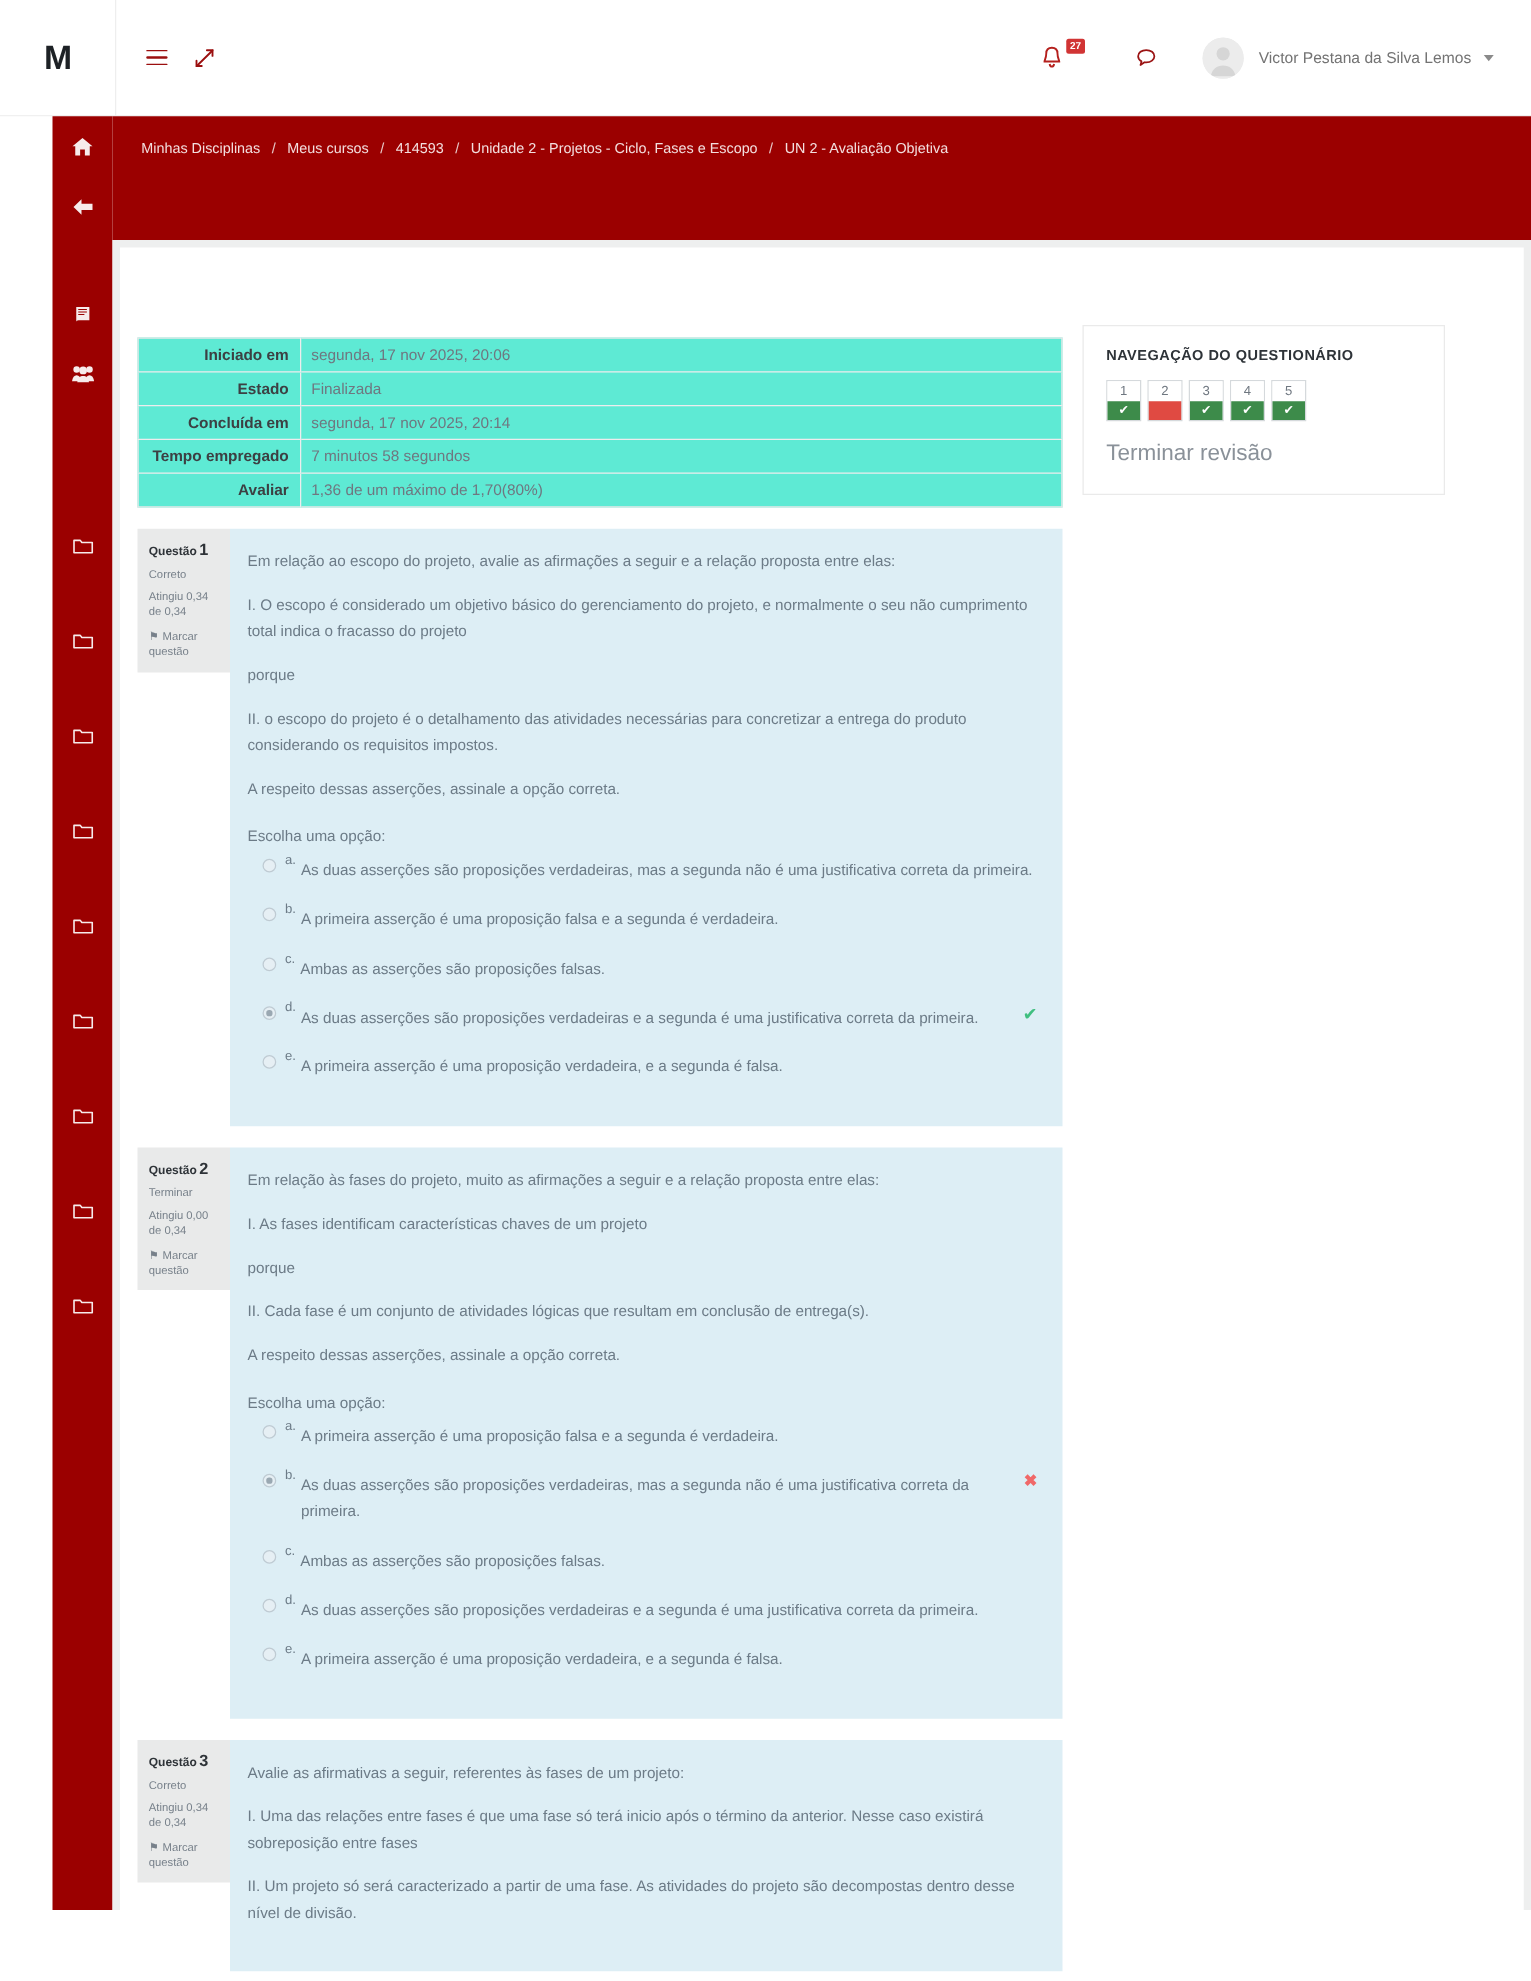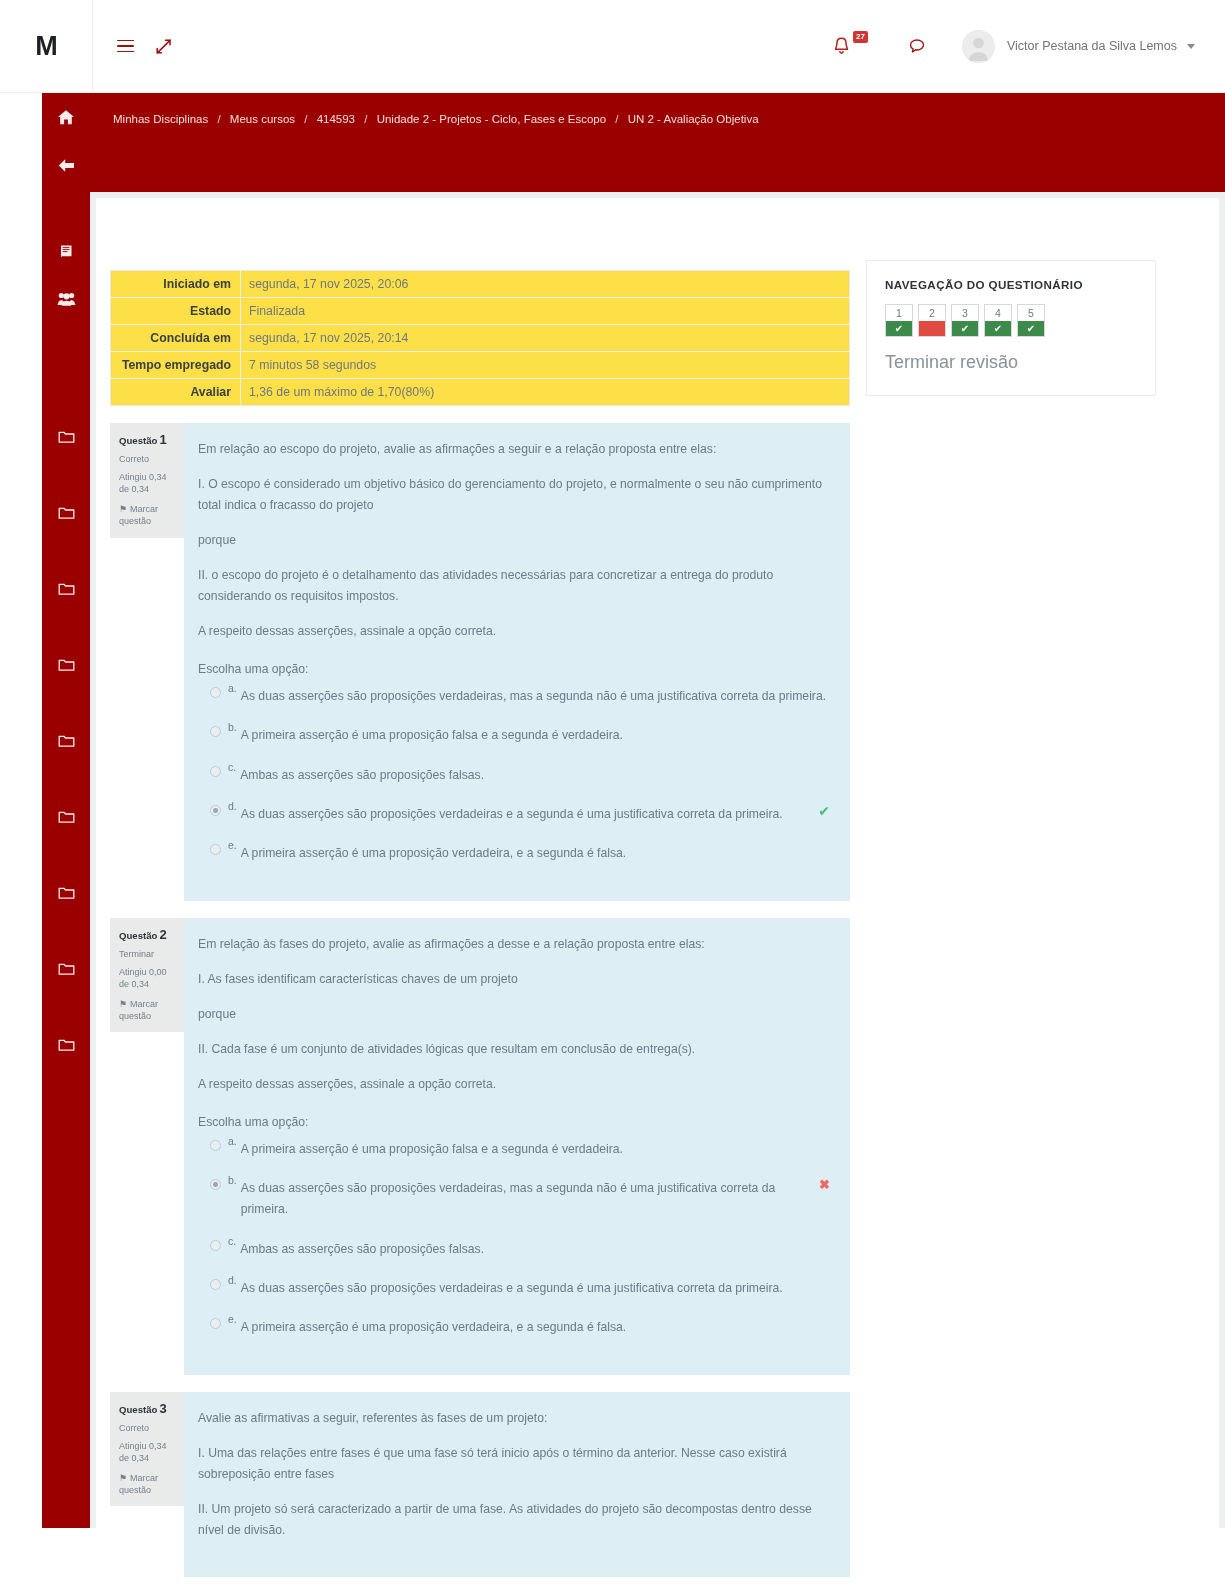--- a/index.html
+++ b/index.html
@@ -150,21 +150,21 @@
   .side-col {
     position: absolute;
     top: 260px; left: 866px;
     width: 319px;
   }
 
   
   .summary-table {
     width: 740px;
     border-collapse: collapse;
-    background: #fde047;
+    background: #5eead4;
     font-size: 12.3px;
     border: 1px solid #e8e8e8;
   }
   .summary-table tr { border-bottom: 1px solid #ededed; }
   .summary-table tr:last-child { border-bottom: none; }
   .summary-table th {
     text-align: right;
     width: 130px;
     padding: 6px 9px 6px 4px;
     font-weight: bold;
@@ -554,21 +554,21 @@
           <span>Questão</span><span class="big">2</span>
         </div>
         <div class="q-info-state">Terminar</div>
         <div class="q-info-grade">Atingiu 0,00 de 0,34</div>
         <div class="q-info-flag">
           <span class="flag-glyph">⚑</span><span>Marcar questão</span>
         </div>
       </div>
       <div class="q-body">
         <div class="q-text">
-          <p>Em relação às fases do projeto, avalie as afirmações a desse e a relação proposta entre elas:</p>
+          <p>Em relação às fases do projeto, muito as afirmações a seguir e a relação proposta entre elas:</p>
           <p>I. As fases identificam características chaves de um projeto</p>
           <p>porque</p>
           <p>II. Cada fase é um conjunto de atividades lógicas que resultam em conclusão de entrega(s).</p>
           <p>A respeito dessas asserções, assinale a opção correta.</p>
         </div>
         <div class="q-prompt">Escolha uma opção:</div>
         <ul class="opt-list">
           <li class="opt">
             <span class="radio"></span>
             <span class="opt-letter">a.</span>

